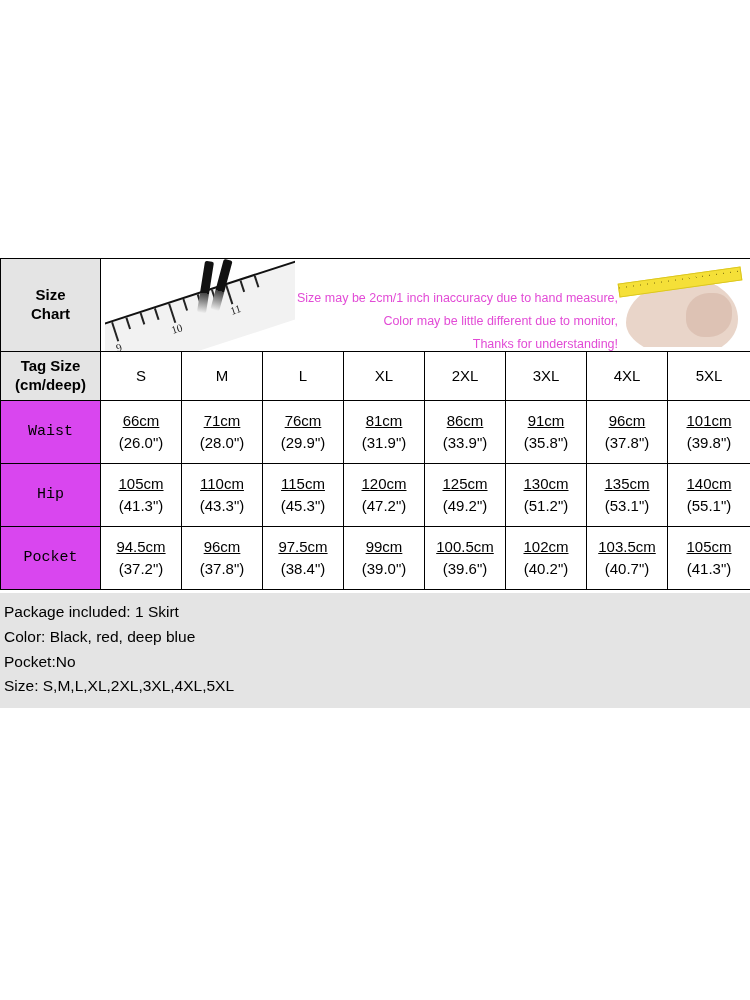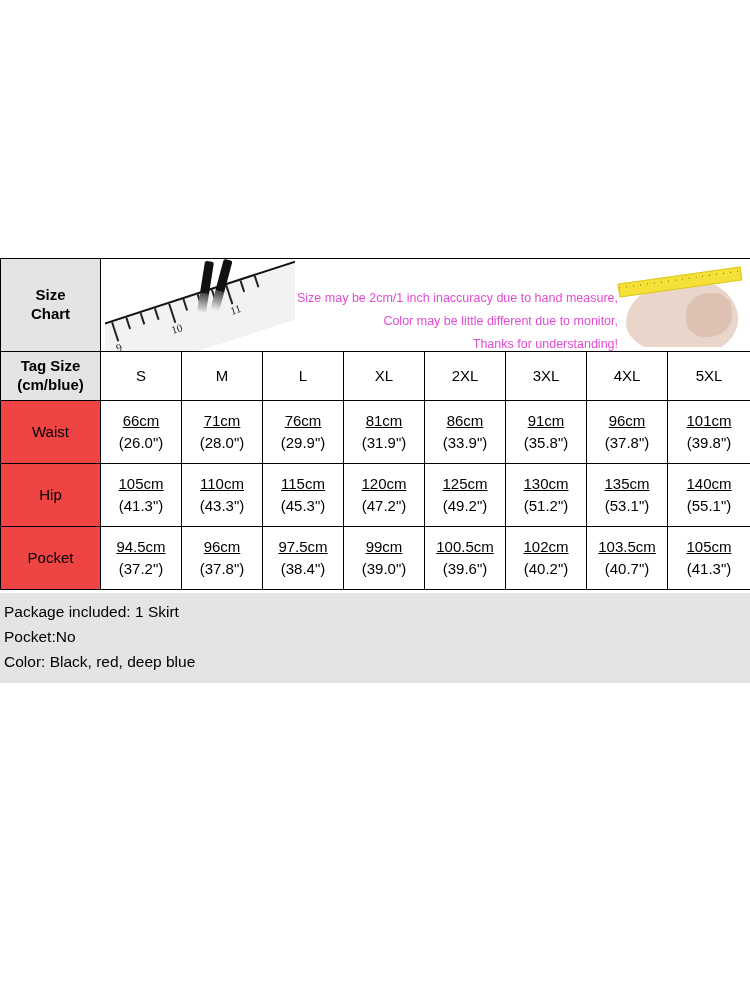--- a/index.html
+++ b/index.html
@@ -161,23 +161,24 @@
     font-size: 15px;
     line-height: 1.25;
     padding: 5px 14px !important;
   }
   .size-head {
     background: #ffffff;
     font-size: 15px;
     height: 38px;
   }
   .row-label {
-    background: #ef4444;
+    background: #d946ef;
     font-size: 15px;
     width: 100px;
+    font-family: Liberation Mono, monospace;
   }
   .meas-cell {
     height: 62px;
     line-height: 1.45;
     font-size: 14.5px;
   }
   .meas-cell .cm { display: block; text-decoration: underline; }
   .meas-cell .inch { display: block; }
   .details {
     position: absolute;
@@ -246,21 +247,21 @@
             <div class="hand-art">
               <div class="hand-shape"></div>
               <div class="tape"></div>
             </div>
           </div>
         </td>
       </tr>
       <tr>
         <td class="tag-size-cell">
           <span>Tag Size</span><br>
-          <span>(cm/blue)</span>
+          <span>(cm/deep)</span>
         </td>
         <td class="size-head">S</td>
         <td class="size-head">M</td>
         <td class="size-head">L</td>
         <td class="size-head">XL</td>
         <td class="size-head">2XL</td>
         <td class="size-head">3XL</td>
         <td class="size-head">4XL</td>
         <td class="size-head">5XL</td>
       </tr>
@@ -371,15 +372,16 @@
           <span class="cm">105cm</span>
           <span class="inch">(41.3")</span>
         </td>
       </tr>
     </tbody>
   </table>
 </div>
 
 <div class="details">
   <div>Package included: 1 Skirt</div>
+  <div>Color: Black, red, deep blue</div>
   <div>Pocket:No</div>
-  <div>Color: Black, red, deep blue</div>
+  <div>Size: S,M,L,XL,2XL,3XL,4XL,5XL</div>
 </div>
 
 </body></html>

